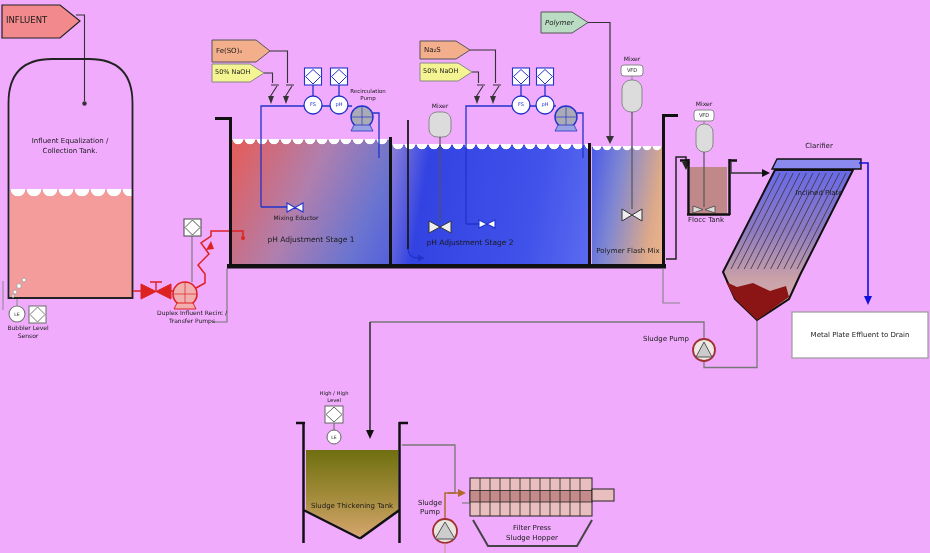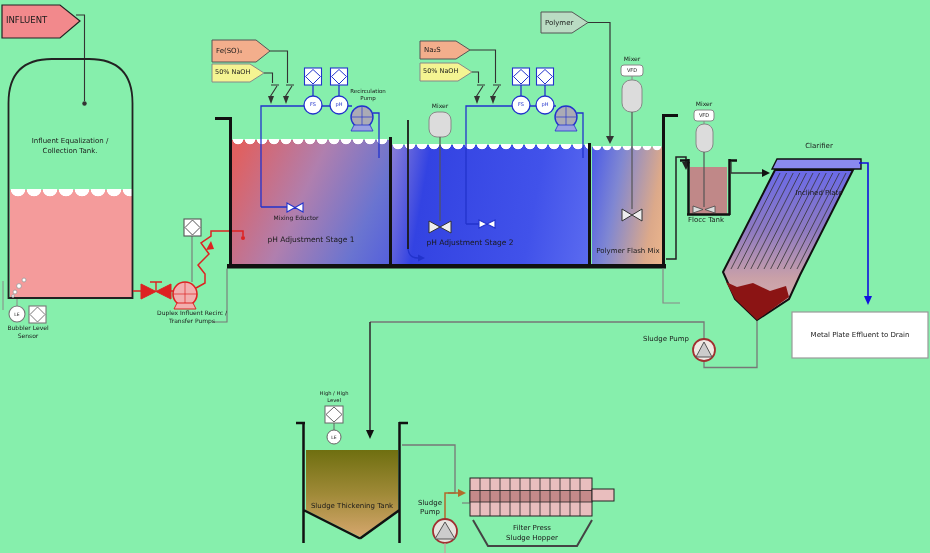--- a/index.html
+++ b/index.html
@@ -1,16 +1,16 @@
 <!DOCTYPE html>
 <html><head>
 <meta charset="utf-8">
 <style>
   html,body{margin:0;padding:0;background:#fff;}
-  #canvas{position:relative;width:930px;height:553px;background:#86efac;overflow:hidden;
+  #canvas{position:relative;width:930px;height:553px;background:#f0abfc;overflow:hidden;
           font-family:"DejaVu Sans",sans-serif;color:#1a1a1a;}
   #linework{position:absolute;left:0;top:0;z-index:2;}
   .liquid{position:absolute;z-index:1;}
   .wave{position:absolute;top:-1px;left:0;right:0;height:8px;
         background-image:radial-gradient(circle at 6px 0px,#fff 5px,rgba(255,255,255,0) 5.6px);
         background-size:12px 8px;background-repeat:repeat-x;}
   .wave.big{height:11px;background-image:radial-gradient(circle at 8px 0px,#fff 7px,rgba(255,255,255,0) 7.6px);
         background-size:16px 11px;}
   .wave.small{height:5px;background-image:radial-gradient(circle at 5px 0px,#fff 4px,rgba(255,255,255,0) 4.6px);
         background-size:10px 5px;}
@@ -275,21 +275,21 @@
   <div class="lbl f6" style="left:28px;top:325px;">Bubbler Level</div>
   <div class="lbl f6" style="left:28px;top:333px;">Sensor</div>
 
   <div class="lbl f6" style="left:192px;top:310px;">Duplex Influent Recirc /</div>
   <div class="lbl f6" style="left:192px;top:318px;">Transfer Pumps</div>
 
   <div class="lbl-l f7" style="left:216px;top:47px;">Fe(SO)₄</div>
   <div class="lbl-l f65" style="left:215px;top:69px;">50% NaOH</div>
   <div class="lbl-l f7" style="left:424px;top:46px;">Na₂S</div>
   <div class="lbl-l f65" style="left:423px;top:68px;">50% NaOH</div>
-  <div class="lbl-l f7" style="left:545px;top:19px;">Polymer</div>
+  <div class="lbl-l f7" style="left:545px;top:19px;font-style:italic;">Polymer</div>
 
   <div class="lbl f5" style="left:313px;top:102px;color:#2233CC;">FS</div>
   <div class="lbl f5" style="left:339px;top:102px;color:#2233CC;">pH</div>
   <div class="lbl f5" style="left:521px;top:102px;color:#2233CC;">FS</div>
   <div class="lbl f5" style="left:545px;top:102px;color:#2233CC;">pH</div>
 
   <div class="lbl f55" style="left:368px;top:88px;">Recirculation</div>
   <div class="lbl f55" style="left:368px;top:95px;">Pump</div>
 
   <div class="lbl f6" style="left:296px;top:215px;">Mixing Eductor</div>

